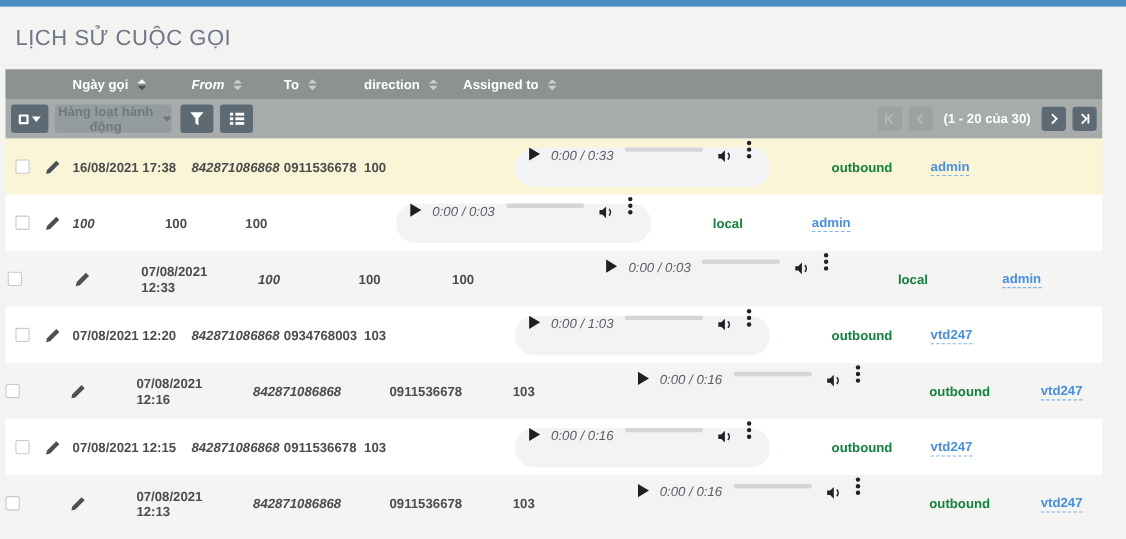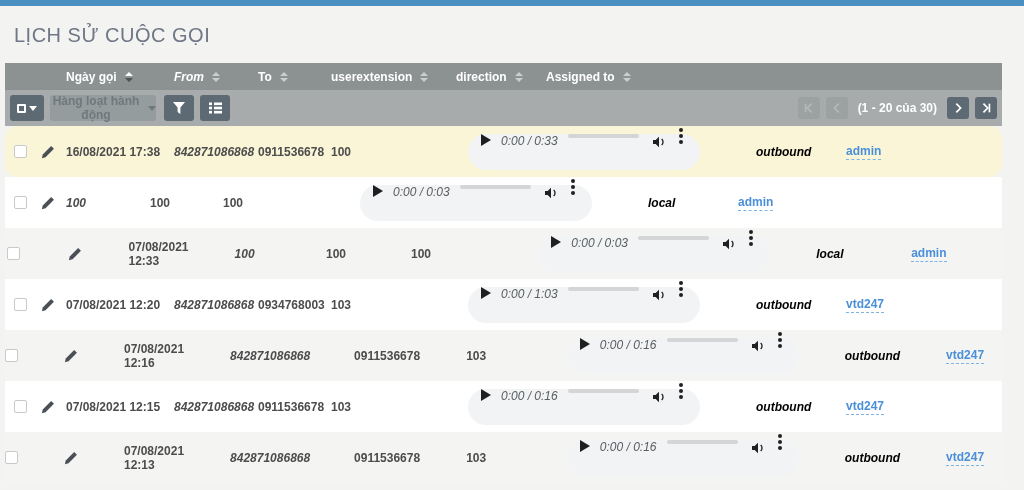--- a/index.html
+++ b/index.html
@@ -46,29 +46,29 @@
   .pager { display: flex; align-items: center; gap: 6px; }
   .pbtn { width: 22px; height: 22px; border: none; border-radius: 3px;
     display: flex; align-items: center; justify-content: center; }
   .pbtn.disabled { background: #9ca1a2; cursor: default; }
   .pbtn.enabled { background: #5d6a74; cursor: pointer; }
   .pager-info { color: #fff; font-size: 12px; font-weight: bold; margin: 0 4px; white-space: nowrap; }
 
   
   .row { display: flex; align-items: center; height: 51px; font-size: 12px;
     font-weight: bold; color: #4c4c4c; }
-  .row.bg-yellow { background: #faf5d7; border-radius: 13px; }
+  .row.bg-yellow { background: #faf5d7; }
   .row.bg-white  { background: #ffffff; }
   .row.bg-gray   { background: #f4f4f3; gap: 40px; }
   .cell { display: flex; align-items: center; padding-left: 6px; height: 100%; }
   .w-check { justify-content: center; padding-left: 0; }
   .rowcheck { appearance: none; -webkit-appearance: none; width: 13px; height: 13px;
     border: 1px solid #c9c9c9; border-radius: 2px; background: #fff; cursor: pointer; }
   .edit-btn { background: none; border: none; cursor: pointer; padding: 0; line-height: 0; }
-  .dir-text { color: #000000; font-style: italic; }
+  .dir-text { color: #15803d; }
   .asg-link { color: #4a90d9; text-decoration: none; border-bottom: 1px dashed #7db4e4;
     padding-bottom: 1px; cursor: pointer; }
 
   
   .audio-player { display: flex; width: 232px; height: 36px;
     background: #f1f3f4; border-radius: 18px; padding: 0 13px; margin-left: 18px; font-style: italic; }
   .play-icon { width: 0; height: 0; border-top: 6px solid transparent;
     border-bottom: 6px solid transparent; border-left: 10px solid #1f1f1f;
     margin-right: 10px; cursor: pointer; flex: none; }
   .audio-time { font-size: 12px; font-weight: normal; color: #5a5e61;
@@ -100,27 +100,20 @@
     </div>
     <div class="hcell w-from">
       <span>From</span>
       <span class="sort">
           <i class="up"></i>
           <i class="dn"></i>
         </span>
     </div>
     <div class="hcell w-to">
       <span>To</span>
-      <span class="sort">
-          <i class="up"></i>
-          <i class="dn"></i>
-        </span>
-    </div>
-    <div class="hcell w-ext">
-      <span>userextension</span>
       <span class="sort">
           <i class="up"></i>
           <i class="dn"></i>
         </span>
     </div>
     <div class="hcell w-dir">
       <span>direction</span>
       <span class="sort">
           <i class="up"></i>
           <i class="dn"></i>

